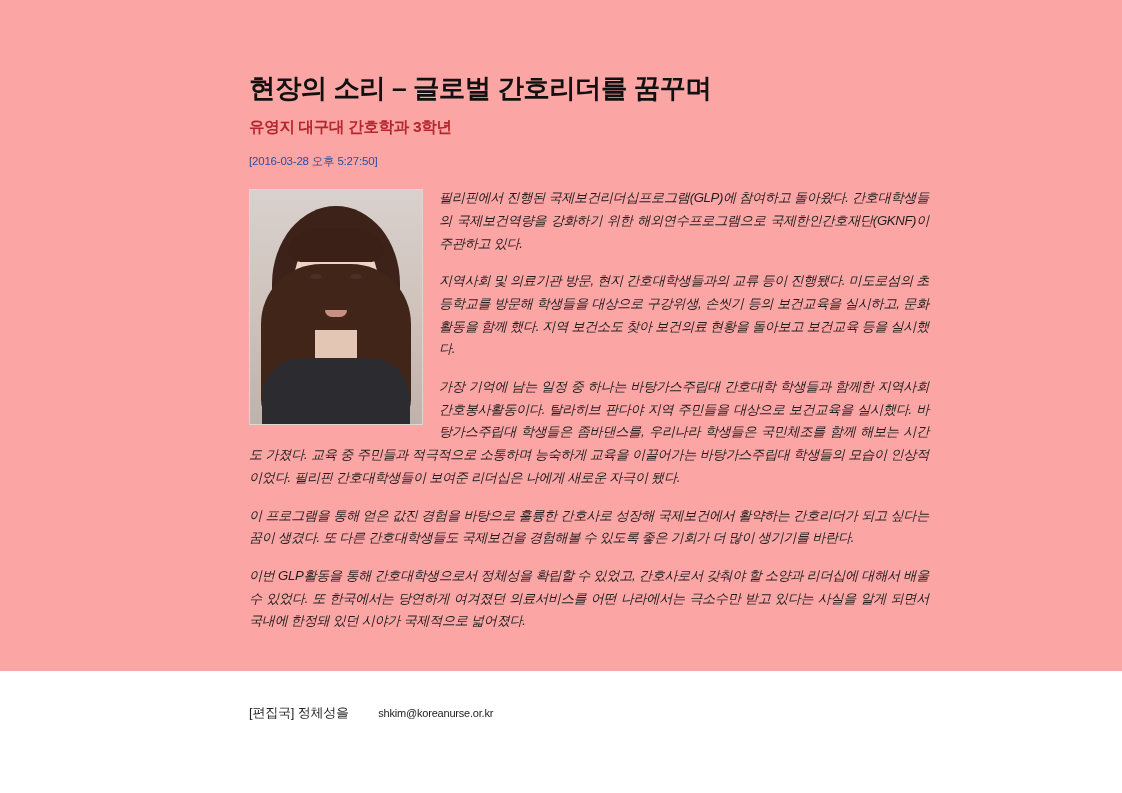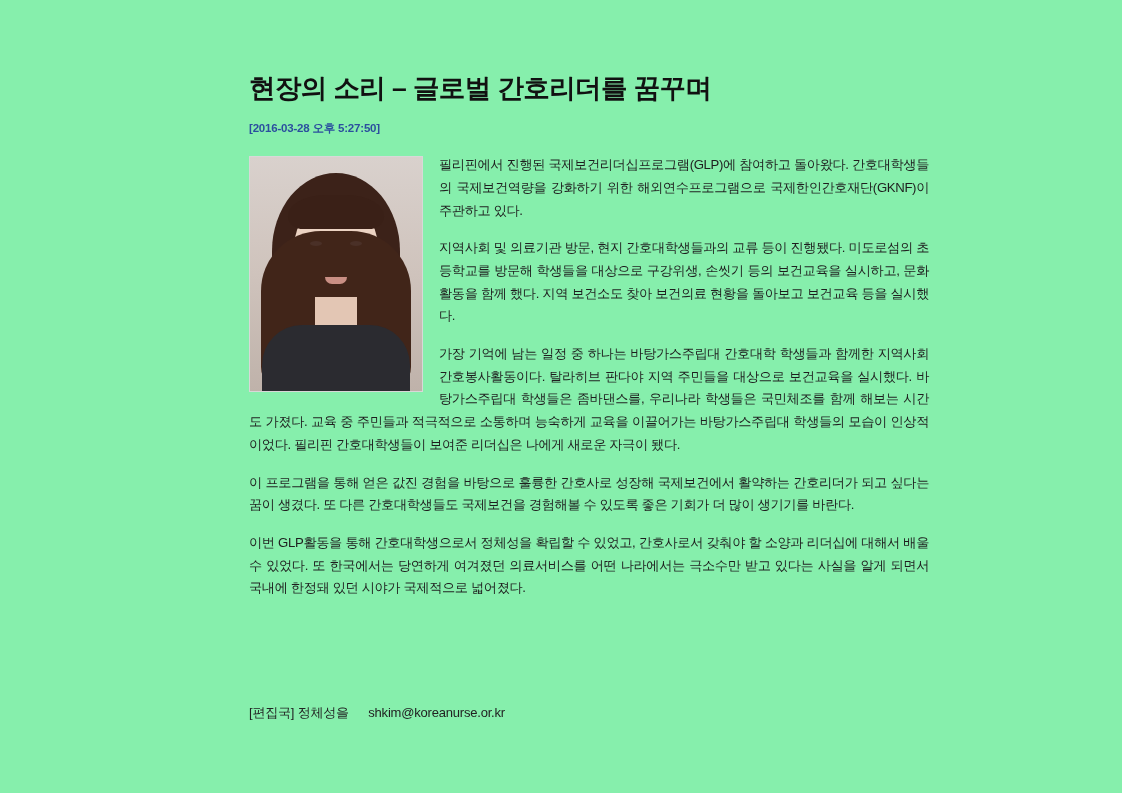--- a/index.html
+++ b/index.html
@@ -10,22 +10,22 @@
   body {
     width: 1122px;
     height: 793px;
     font-family: "Liberation Sans", "DejaVu Sans", sans-serif;
     color: #1a1a1a;
     overflow: hidden;
   }
   .page {
     position: relative;
     width: 1122px;
-    height: 793px;
-    background: #86efac;
+    height: 671px;
+    background: #fca5a5;
   }
   .article {
     position: absolute;
     left: 249px;
     top: 72px;
     width: 680px;
   }
   .headline {
     font-size: 26.5px;
     font-weight: bold;
@@ -40,21 +40,20 @@
     font-weight: bold;
     color: #b3262b;
     letter-spacing: -0.3px;
     margin: 0 0 7px 0;
   }
   .timestamp {
     font-size: 11.5px;
     color: #2b4f9e;
     letter-spacing: -0.2px;
     margin: 16px 0 18px 0;
-    font-weight: bold;
   }
   .body-wrap {
     font-size: 13.2px;
     line-height: 1.72;
     color: #1e1e1e;
     letter-spacing: -0.35px;
     text-align: justify;
   }
   .photo {
     float: left;
@@ -147,45 +146,47 @@
     left: 50%;
     top: 168px;
     margin-left: -74px;
     width: 148px;
     height: 70px;
     background: #2b2b30;
     border-radius: 40px 40px 0 0;
   }
   .para {
     margin: 0 0 15px 0;
+    font-style: italic;
   }
   .para:last-child { margin-bottom: 0; }
   .editor-note {
     position: absolute;
     left: 249px;
     top: 704px;
     font-size: 13px;
     color: #222222;
     letter-spacing: -0.2px;
   }
   .editor-note .email {
-    margin-left: 16px;
-    font-size: 13px;
+    margin-left: 26px;
+    font-size: 11px;
     color: #222222;
   }
 </style>
 </head>
 <body>
 
 <div class="page">
 
   <div class="article">
 
     <h1 class="headline">현장의 소리 – 글로벌 간호리더를 꿈꾸며</h1>
 
+    <div class="byline">유영지 대구대 간호학과 3학년</div>
 
     <div class="timestamp">[2016-03-28 오후 5:27:50]</div>
 
     <div class="body-wrap">
 
       <div class="photo">
         <div class="bg"></div>
         <div class="hair"></div>
         <div class="face"></div>
         <div class="hair2"></div>

